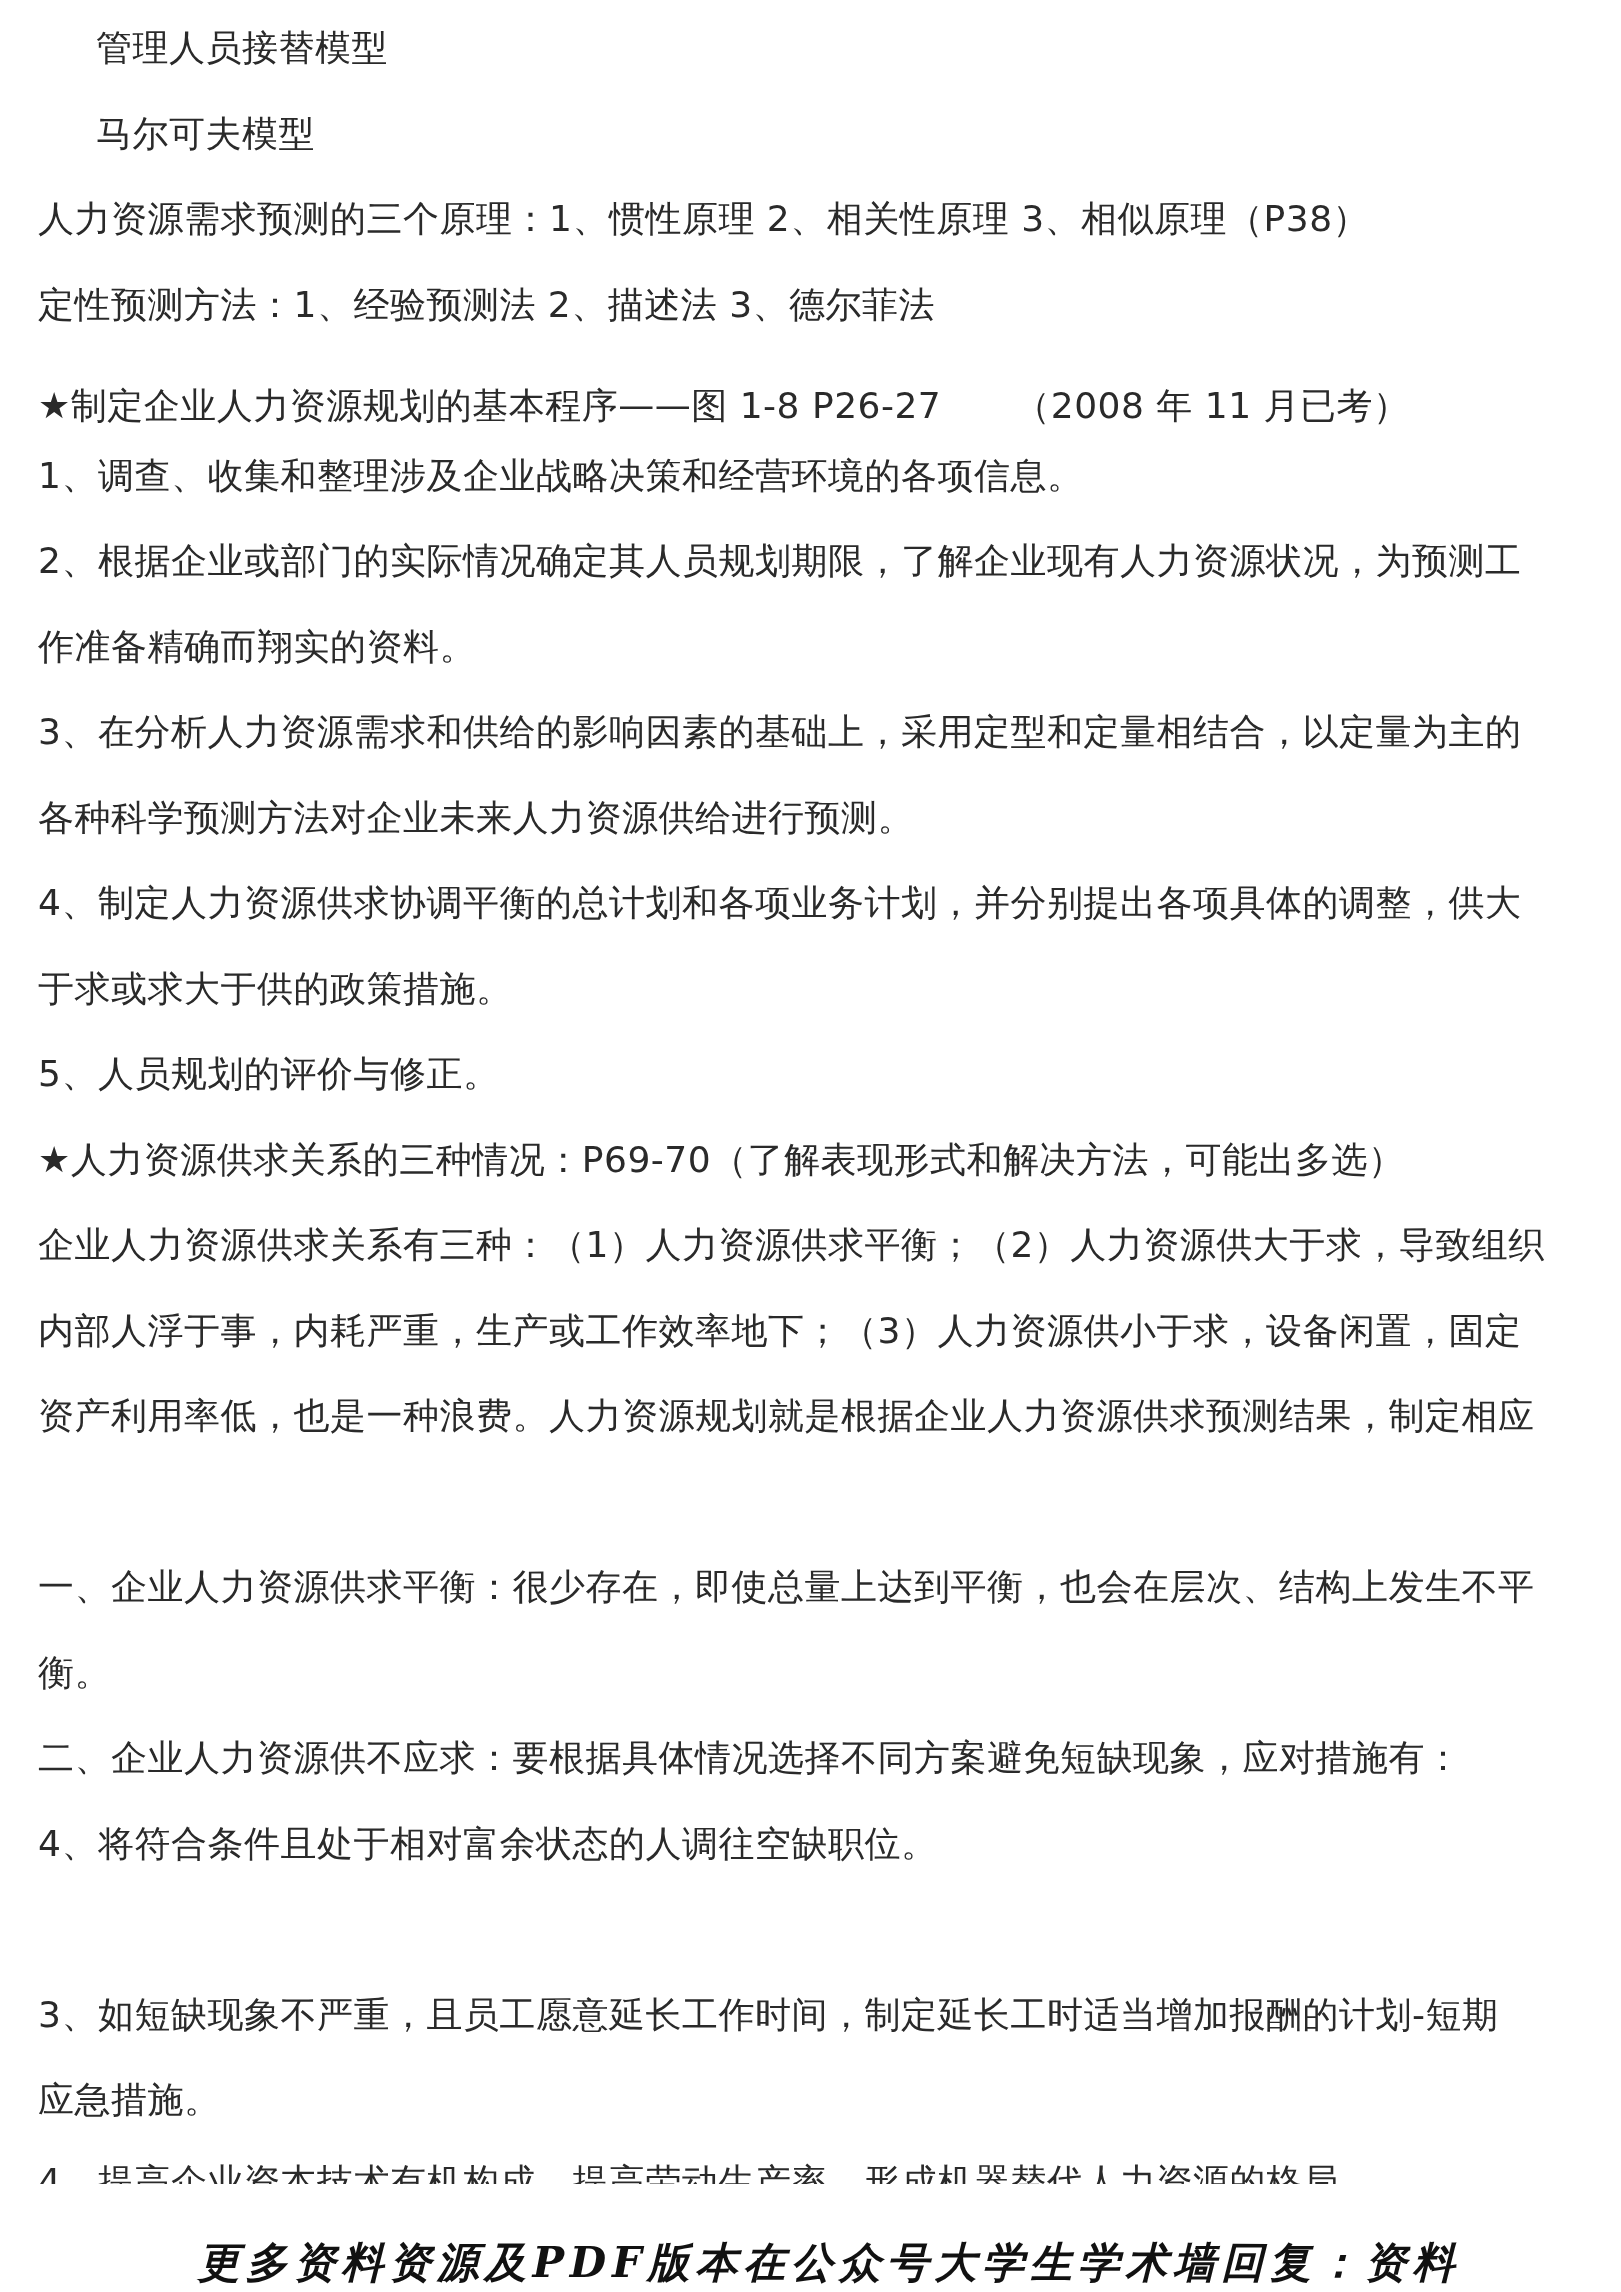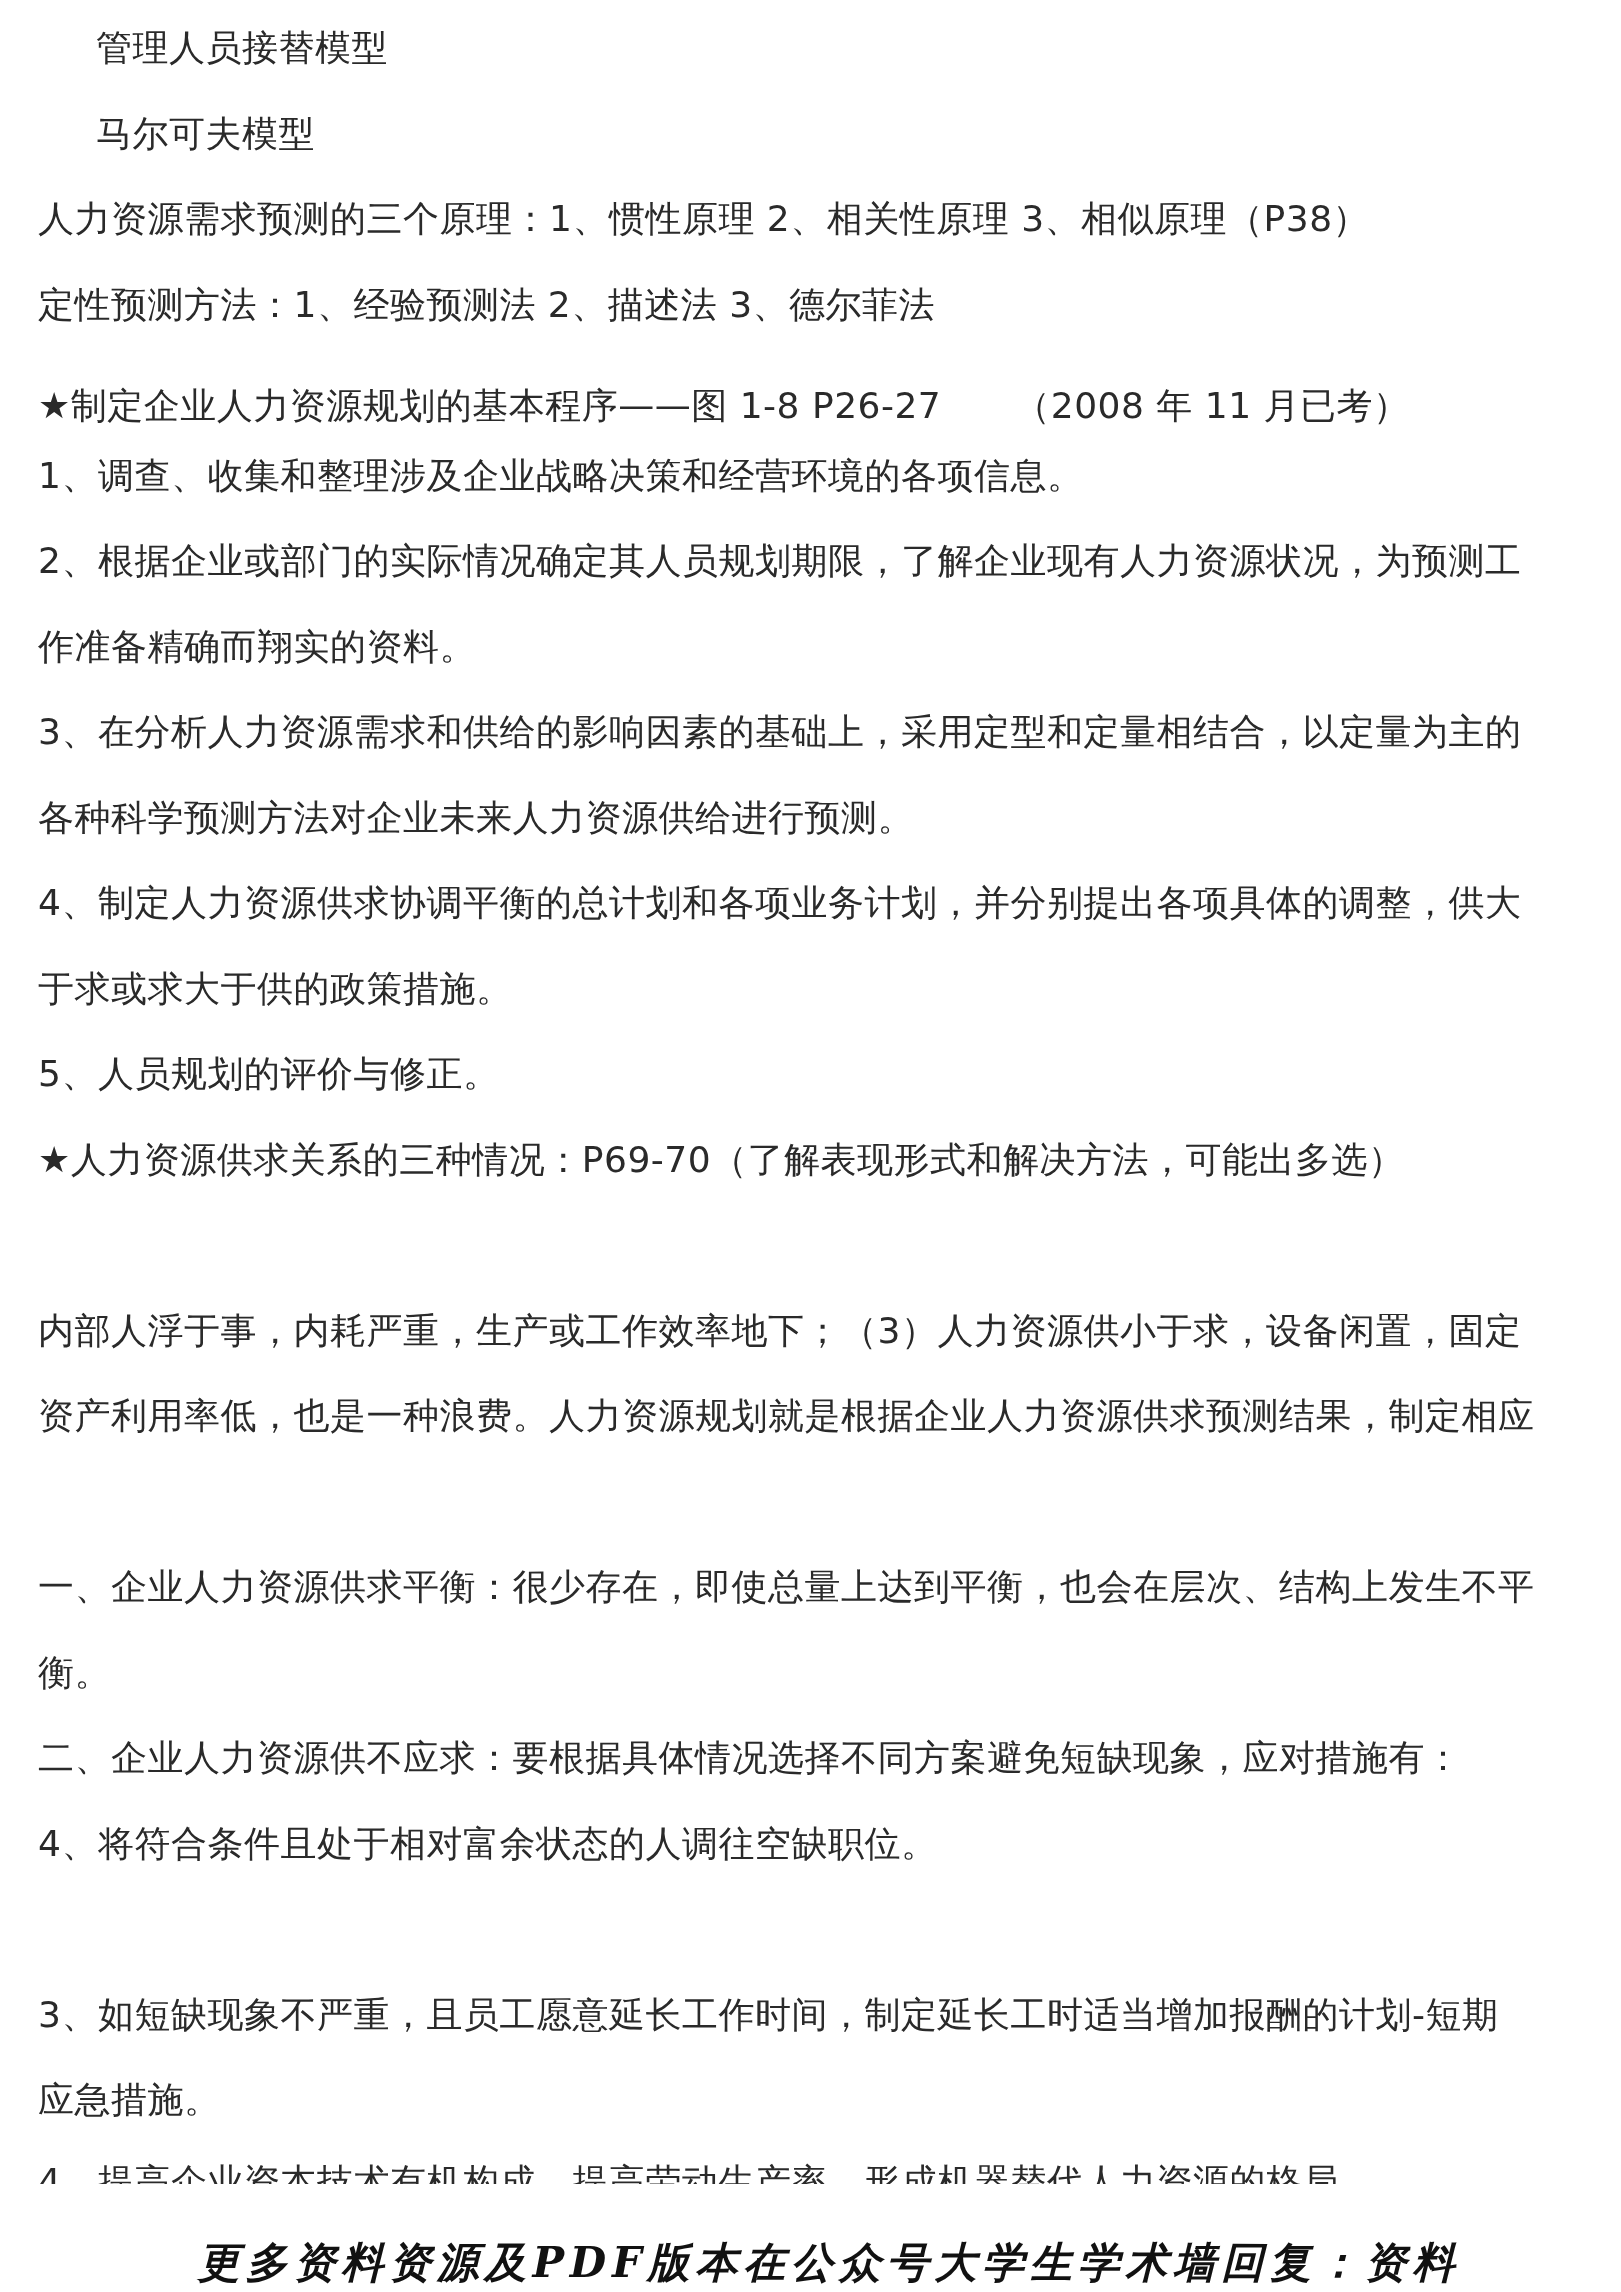--- a/index.html
+++ b/index.html
@@ -75,20 +75,21 @@
   <div class="line" style="top:359px;margin-top:16px;">★制定企业人力资源规划的基本程序——图 1-8 P26-27　　（2008 年 11 月已考）</div>
   <div class="line" style="top:445px;">1、调查、收集和整理涉及企业战略决策和经营环境的各项信息。</div>
   <div class="line" style="top:530px;">2、根据企业或部门的实际情况确定其人员规划期限，了解企业现有人力资源状况，为预测工</div>
   <div class="line" style="top:616px;">作准备精确而翔实的资料。</div>
   <div class="line" style="top:701px;">3、在分析人力资源需求和供给的影响因素的基础上，采用定型和定量相结合，以定量为主的</div>
   <div class="line" style="top:787px;">各种科学预测方法对企业未来人力资源供给进行预测。</div>
   <div class="line" style="top:872px;">4、制定人力资源供求协调平衡的总计划和各项业务计划，并分别提出各项具体的调整，供大</div>
   <div class="line" style="top:958px;">于求或求大于供的政策措施。</div>
   <div class="line" style="top:1043px;">5、人员规划的评价与修正。</div>
   <div class="line" style="top:1129px;">★人力资源供求关系的三种情况：P69-70（了解表现形式和解决方法，可能出多选）</div>
+  <div class="line" style="top:1214px;">企业人力资源供求关系有三种：（1）人力资源供求平衡；（2）人力资源供大于求，导致组织</div>
   <div class="line" style="top:1300px;">内部人浮于事，内耗严重，生产或工作效率地下；（3）人力资源供小于求，设备闲置，固定</div>
   <div class="line" style="top:1385px;">资产利用率低，也是一种浪费。人力资源规划就是根据企业人力资源供求预测结果，制定相应</div>
   <div class="line" style="top:1556px;">一、企业人力资源供求平衡：很少存在，即使总量上达到平衡，也会在层次、结构上发生不平</div>
   <div class="line" style="top:1642px;">衡。</div>
   <div class="line" style="top:1727px;">二、企业人力资源供不应求：要根据具体情况选择不同方案避免短缺现象，应对措施有：</div>
   <div class="line" style="top:1813px;">4、将符合条件且处于相对富余状态的人调往空缺职位。</div>
   <div class="line" style="top:1984px;">3、如短缺现象不严重，且员工愿意延长工作时间，制定延长工时适当增加报酬的计划-短期</div>
   <div class="line" style="top:2069px;">应急措施。</div>
 
   <div class="clipped">

